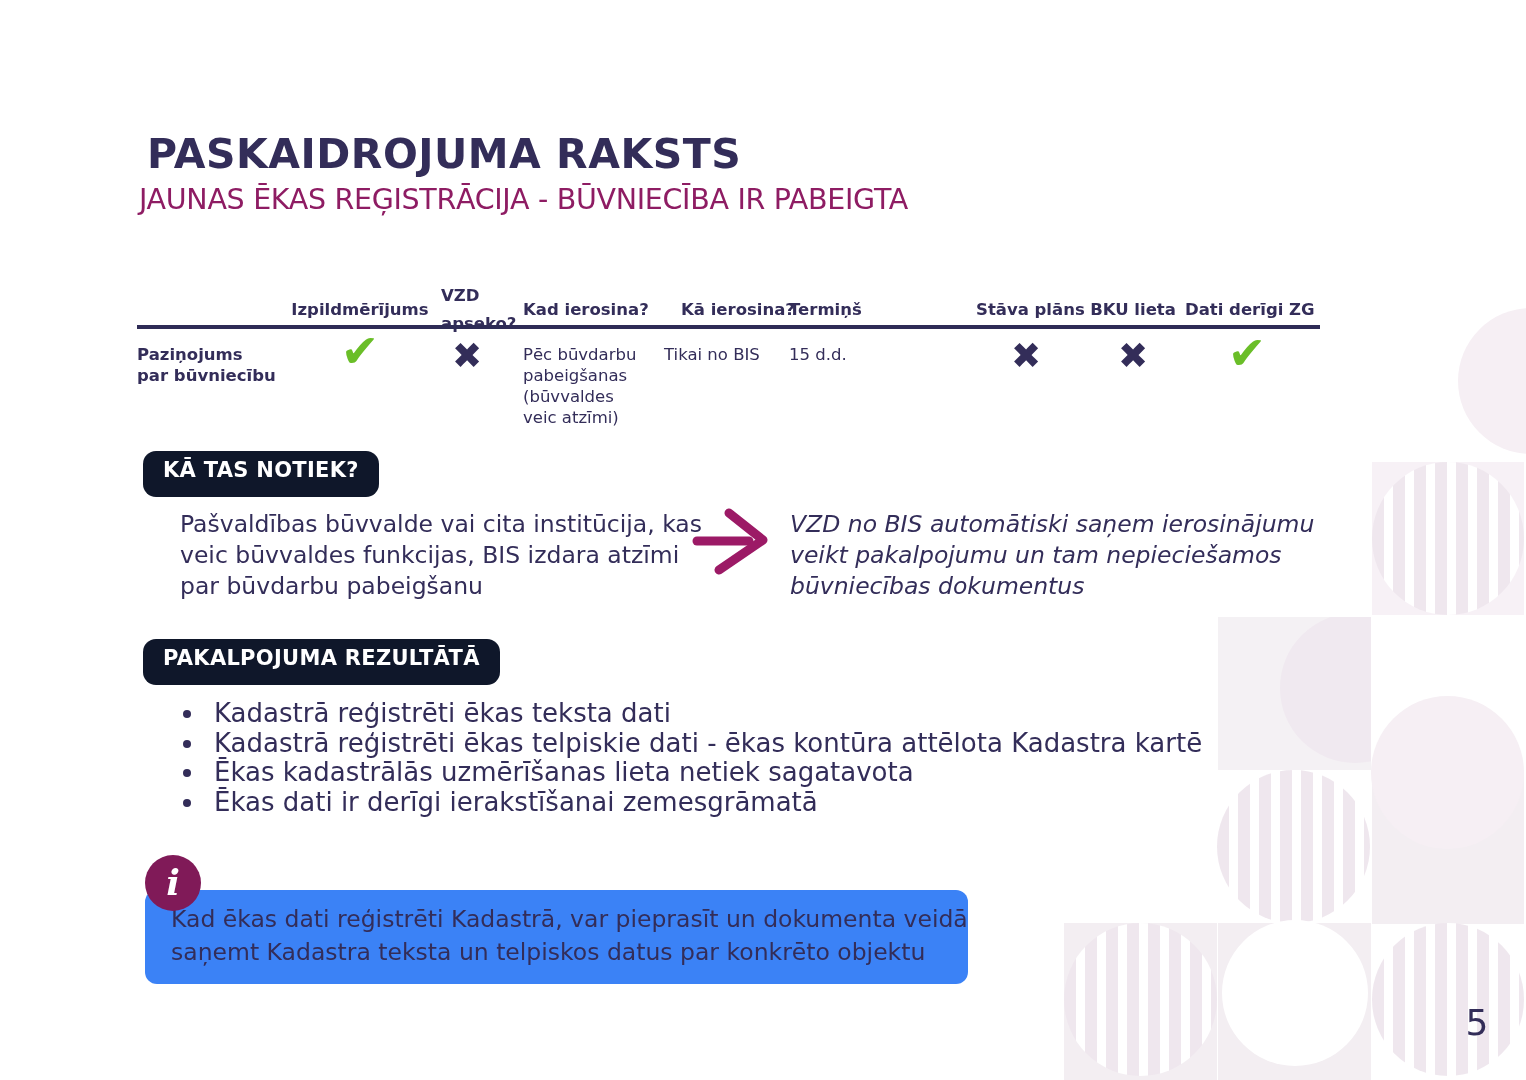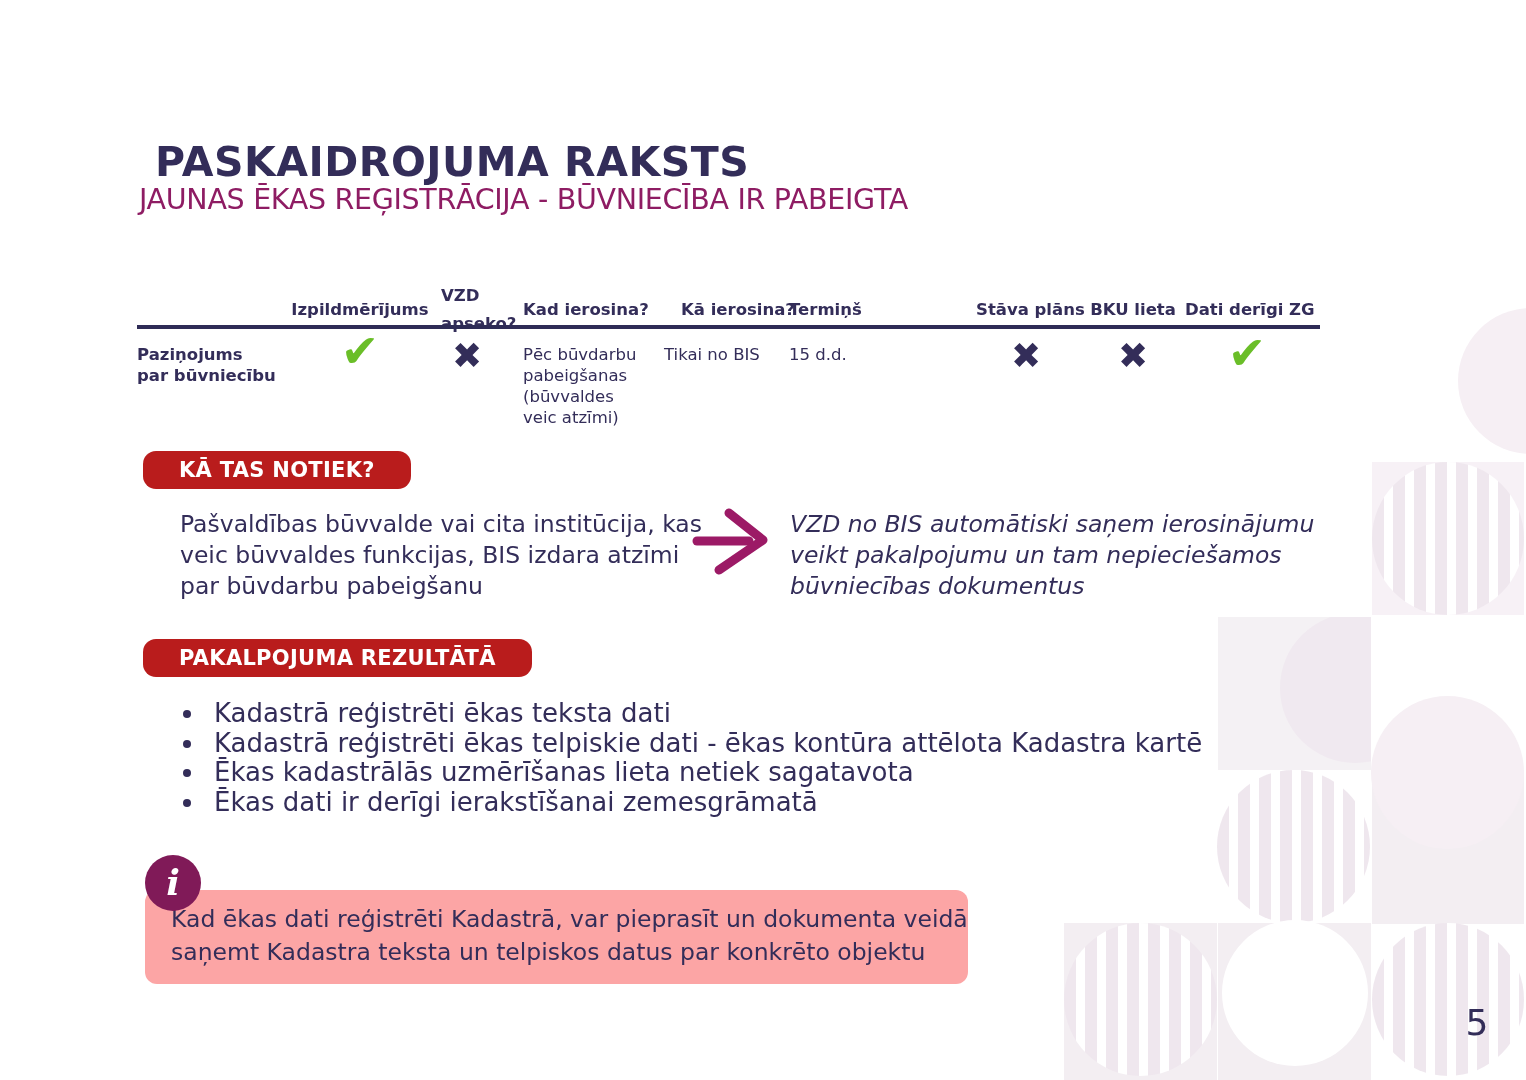--- a/index.html
+++ b/index.html
@@ -21,21 +21,21 @@
   #dc-circle2      { left:1371px; top:696px;  width:153px; height:153px; border-radius:50%; background:#f6eff4; }
   #dc-striped1     { left:1217px; top:770px;  width:153px; height:153px; }
   #dc-sq4          { left:1064px; top:923px;  width:153px; height:157px; background:#f3eef2; }
   #dc-sq4-stripe   { position:absolute; left:0; top:0; width:153px; height:153px; }
   #dc-sq5          { left:1218px; top:923px;  width:153px; height:157px; background:#f3eef2; }
   #dc-sq5-circle   { position:absolute; left:4px; top:-3px; width:146px; height:146px; border-radius:50%; background:#ffffff; }
   #dc-striped2     { left:1372px; top:923px;  width:152px; height:153px; }
 
   
   #title {
-    position:absolute; left:139px; top:122px; margin:16px;
+    position:absolute; left:139px; top:122px; margin:8px;
     font-size:41px; font-weight:800; letter-spacing:0.5px; color:#332d59;
   }
   #subtitle {
     position:absolute; left:139px; top:183px; margin:0;
     font-size:28.5px; font-weight:500; letter-spacing:-0.3px; color:#8e1c63;
   }
 
   
   #table { position:absolute; left:137px; top:280px; width:1188px; height:160px; }
   .th { position:absolute; top:21px; font-size:16.5px; font-weight:bold; line-height:17px; white-space:nowrap; }
@@ -56,23 +56,23 @@
   #cell-ka      { left:527px; }
   #cell-termins { left:652px; }
   #cell-cross2  { left:839px;  width:100px; top:56px; text-align:center; }
   #cell-cross3  { left:946px;  width:100px; top:56px; text-align:center; }
   #cell-check2  { left:1048px; width:124px; top:48px; text-align:center; }
   .check { color:#6abe28; font-size:46px; line-height:50px; font-weight:bold; }
   .cross { color:#332d59; font-size:36px; line-height:40px; font-weight:bold; }
 
   
   .badge {
-    position:absolute; height:38px; background:#b91c1c; border-radius:13px;
+    position:absolute; height:46px; background:#0f172a; border-radius:13px;
     color:#ffffff; font-weight:bold; font-size:21px; line-height:38px;
-    padding:0 36px; letter-spacing:0.3px; white-space:nowrap;
+    padding:0 20px; letter-spacing:0.3px; white-space:nowrap;
   }
   #badge-how    { left:143px; top:451px; }
   #badge-result { left:143px; top:639px; }
 
   
   .para { position:absolute; font-size:23.5px; line-height:31px; white-space:nowrap; }
   #how-left  { left:180px; top:509px; }
   #how-right { left:790px; top:509px;font-style:italic; }
   #how-arrow { position:absolute; left:691px; top:506px; }
 
@@ -83,21 +83,21 @@
 
   
   #info-icon {
     position:absolute; left:145px; top:855px; width:56px; height:56px; border-radius:50%;
     background:#801a58; color:#ffffff; text-align:center; z-index:3;
     font-family:"DejaVu Serif","Liberation Serif",serif; font-style:italic; font-weight:bold;
     font-size:36px; line-height:54px;
   }
   #info-box {
     position:absolute; left:145px; top:890px; width:823px; height:94px; border-radius:12px;
-    background:#fca5a5; z-index:2; box-sizing:border-box; padding:13px 0 0 26px;
+    background:#3b82f6; z-index:2; box-sizing:border-box; padding:13px 0 0 26px;
     font-size:23.5px; line-height:33px; white-space:nowrap;
   }
 
   
   #page-number {
     position:absolute; left:1455px; top:1002px; width:44px; text-align:center;
     font-size:36px; font-weight:500; color:#332d59; z-index:2;
   }
 </style>
 </head>

